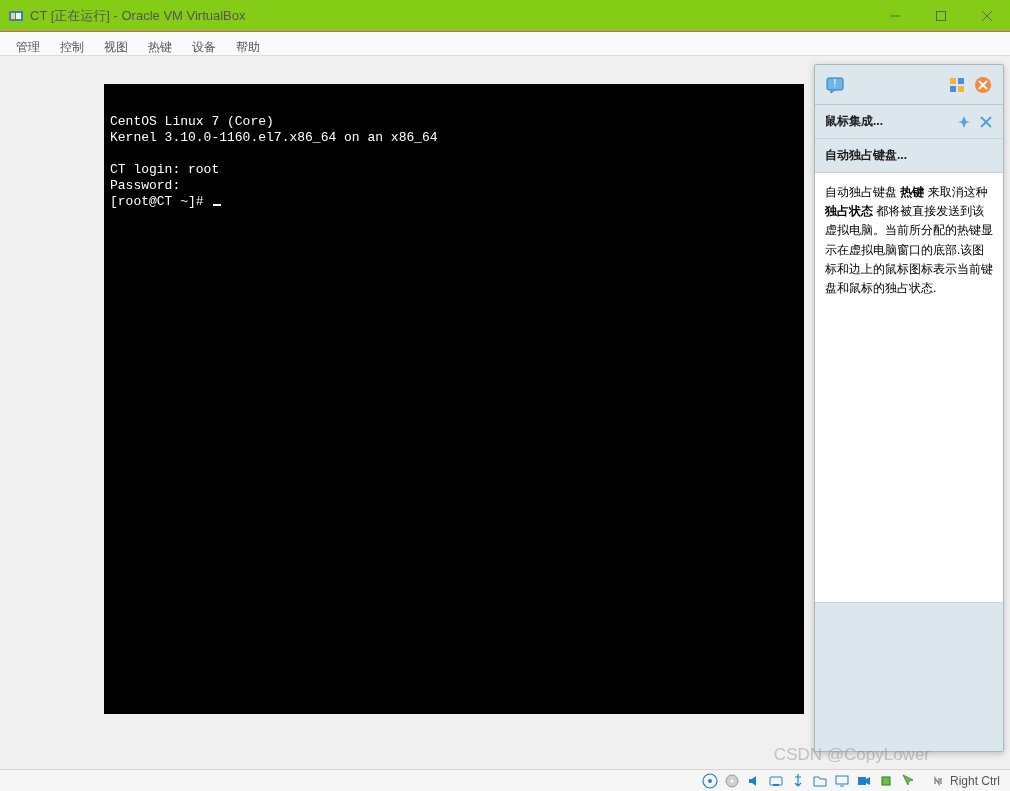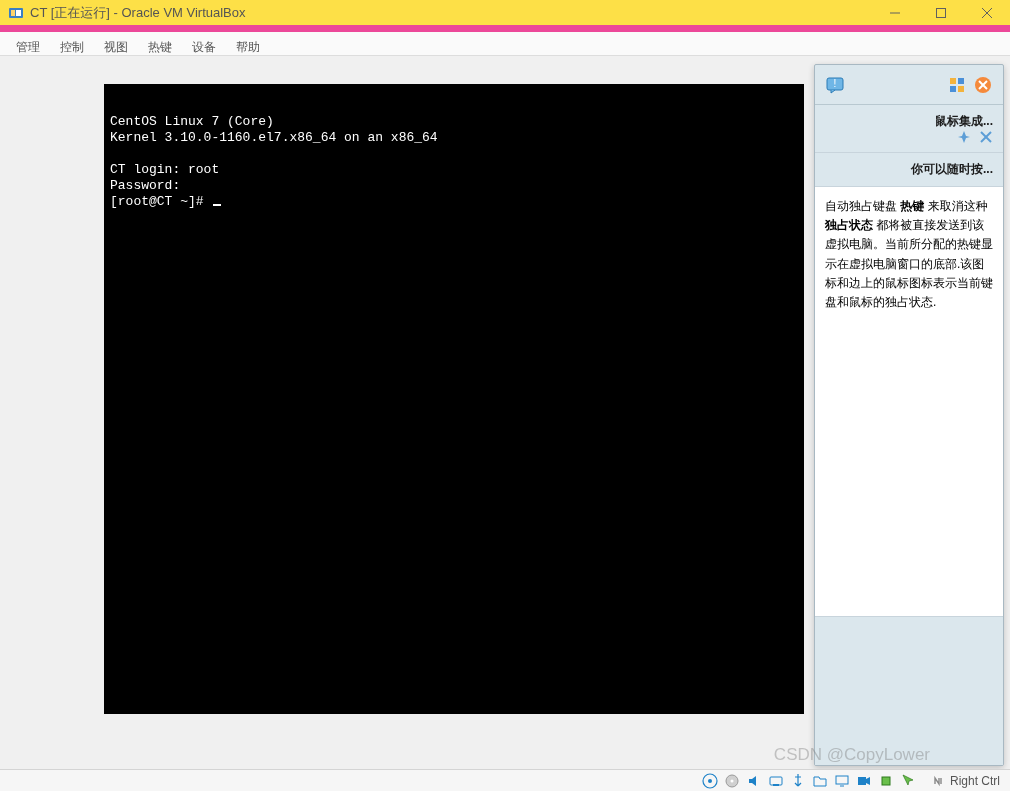--- a/index.html
+++ b/index.html
@@ -9,22 +9,22 @@
     font-family: "Microsoft YaHei", "SimSun", Arial, sans-serif;
     font-size: 12px;
     background: #f0f0f0;
     position: relative;
     overflow: hidden;
   }
 
   
   .titlebar {
     height: 32px;
-    background: #fde047;
-    border-bottom: 7px solid #ec4899;
+    background: #84cc16;
+    border-bottom: 1px solid #ec4899;
     display: flex;
     align-items: center;
     padding-left: 8px;
   }
   .titlebar .app-icon {
     width: 16px; height: 16px;
     margin-right: 6px;
     display: inline-flex;
   }
   .titlebar .title {
@@ -114,27 +114,26 @@
     border-bottom: 1px solid #b8c8d0;
   }
   .panel-toolbar .spacer { flex: 1; }
   .toolbar-icon {
     width: 20px; height: 20px;
     display: inline-flex; align-items: center; justify-content: center;
     cursor: pointer;
   }
   .panel-row {
     display: flex;
-    align-items: flex-end;
+    align-items: center;
     padding: 8px 10px;
     border-bottom: 1px solid #c8d4dc;
     color: #1b1b1b;
     font-weight: 600;
     background: #dbe7ed;
-    flex-direction: column;
   }
   .panel-row .row-icons {
     margin-left: auto;
     display: flex;
     gap: 8px;
   }
   .tiny-icon {
     width: 14px; height: 14px;
     display: inline-flex; align-items: center; justify-content: center;
     cursor: pointer;
@@ -272,21 +271,21 @@
         <span class="tiny-icon">
           <svg viewBox="0 0 14 14">
               <line x1="2" y1="2" x2="12" y2="12" stroke="#5c9ed6" stroke-width="2"></line>
               <line x1="12" y1="2" x2="2" y2="12" stroke="#5c9ed6" stroke-width="2"></line>
             </svg>
         </span>
       </span>
     </div>
 
     <div class="panel-row">
-      <span>你可以随时按...</span>
+      <span>自动独占键盘...</span>
     </div>
 
     <div class="panel-body">
       <p>
         <span>自动独占键盘 </span><span class="bold">热键</span><span> 来取消这种 </span><span class="bold">独占状态</span><span> 都将被直接发送到该虚拟电脑。当前所分配的热键显示在虚拟电脑窗口的底部.该图标和边上的鼠标图标表示当前键盘和鼠标的独占状态.</span>
       </p>
     </div>
 
     <div class="panel-gap"></div>
   </div>

